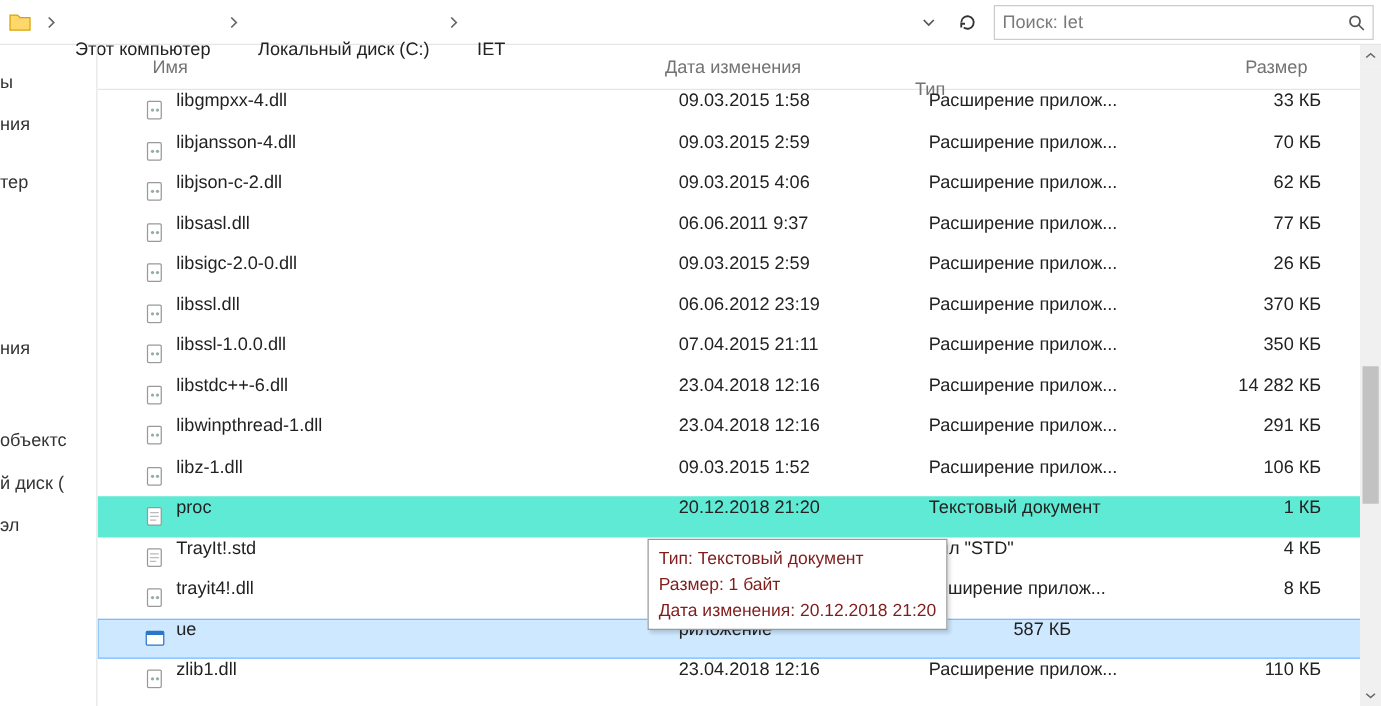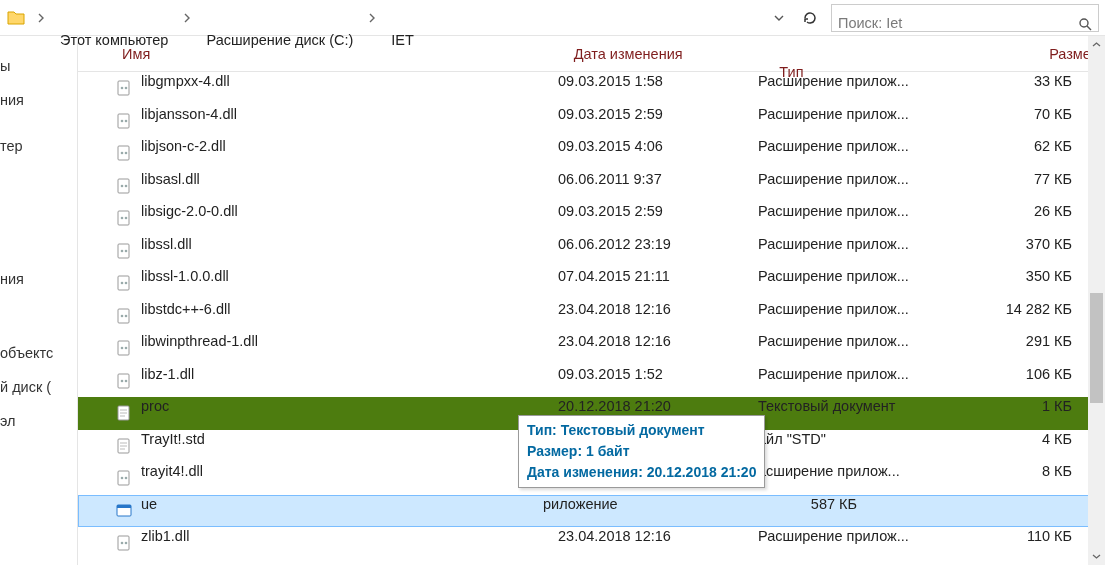--- a/index.html
+++ b/index.html
@@ -21,65 +21,64 @@
     .addr-fill { flex:1; }
     .addr-drop {
       width: 22px; height: 26px; display:flex; align-items:center; justify-content:center;
       border-left: 1px solid transparent;
     }
     .refresh-btn {
       width: 30px; height: 30px; display:flex; align-items:center; justify-content:center;
       margin: 0 2px;
     }
     .search-box {
-      width: 268px; height: 28px; border:1px solid #ccc; display:flex; align-items:flex-end;
+      width: 304px; height: 28px; border:1px solid #ccc; display:flex; align-items:center;
       padding: 0 6px; color:#666;
     }
     .search-box span.ph { flex:1; color:#7a7a7a; }
 
     
     .main { display:flex; height: calc(565px - 36px); }
     .nav {
       width: 78px; border-right: 1px solid #e5e5e5; overflow:hidden;
       padding-top: 14px; color:#333; font-size: 14.5px;
     }
     .nav div { padding: 6px 4px 6px 0; white-space: nowrap; line-height: 1.5; }
 
     .filearea { position: relative; flex:1; overflow:hidden; }
     .cols {
       display:flex; border-bottom: 1px solid #e5e5e5; height: 36px; align-items:center;
-      padding-left: 34px; color:#7f1d1d;justify-content:space-between;
+      padding-left: 34px; color:#737373;
     }
     .col-name  { width: 420px; padding-left: 10px; }
-    .col-date  { width: 200px; margin-left: 36px; }
+    .col-date  { width: 200px; }
     .col-type  { width: 200px; margin-top: 36px; }
     .col-size  { width: 120px; text-align:right; padding-right: 6px; }
 
     .rows { height: calc(100% - 36px); overflow: hidden; }
     .row {
       display:flex; height: 32.5px;
       padding-left: 34px;
       border: 1px solid transparent;
     }
     .row .icon { width: 22px; display:flex; align-items:center; justify-content:center; }
     .row .fname { width: 408px; padding-left: 6px; white-space:nowrap; overflow:hidden; }
-    .row .fdate { width: 200px; white-space:nowrap; color:#222;margin-left:15px; }
+    .row .fdate { width: 200px; white-space:nowrap; color:#222; }
     .row .ftype { width: 200px; white-space:nowrap; overflow:hidden; text-overflow: ellipsis; }
     .row .fsize { width: 120px; text-align:right; white-space:nowrap; padding-right: 6px; }
 
-    .row.sel-light { background: #4d7c0f; }
+    .row.sel-light { background: #5eead4; }
     .row.sel-focus { background: #cde8ff; border:1px solid #7abdff; }
 
     .tooltip {
-      position:absolute; left: 440px; top: 379px;
+      position:absolute; left: 440px; top: 395px;
       background: #fff; border:1px solid #9a9a9a; padding: 4px 8px;
-      font-size: 14px; color:#0369a1; line-height: 1.5;
+      font-size: 14px; color:#7f1d1d; line-height: 1.5;
       box-shadow: 2px 2px 3px rgba(0,0,0,0.15);
       z-index: 50;
-      font-weight: bold;
     }
 
     .scroll-btn {
       position:absolute; right:0; width:17px; height:17px;
       background:#f0f0f0; display:flex; align-items:center; justify-content:center;
     }
     .scroll-btn.top { top: 0; }
     .scroll-btn.bot { bottom: 0; }
     .scroll-track {
       position:absolute; right:0; top:17px; bottom:17px; width:17px; background:#f0f0f0;
@@ -103,21 +102,21 @@
     <svg width="8" height="10" viewBox="0 0 8 10">
         <path d="M2 1l4 4-4 4" fill="none" stroke="#666" stroke-width="1.4"></path>
       </svg>
   </span>
   <span class="crumb">Этот компьютер</span>
   <span class="addr-sep">
     <svg width="8" height="10" viewBox="0 0 8 10">
         <path d="M2 1l4 4-4 4" fill="none" stroke="#666" stroke-width="1.4"></path>
       </svg>
   </span>
-  <span class="crumb">Расширение диск (C:)</span>
+  <span class="crumb">Локальный диск (C:)</span>
   <span class="addr-sep">
     <svg width="8" height="10" viewBox="0 0 8 10">
         <path d="M2 1l4 4-4 4" fill="none" stroke="#666" stroke-width="1.4"></path>
       </svg>
   </span>
   <span class="crumb">IET</span>
   <span class="addr-fill"></span>
   <span class="addr-drop">
     <svg width="10" height="8" viewBox="0 0 10 8">
         <path d="M1 2l4 4 4-4" fill="none" stroke="#555" stroke-width="1.4"></path>

